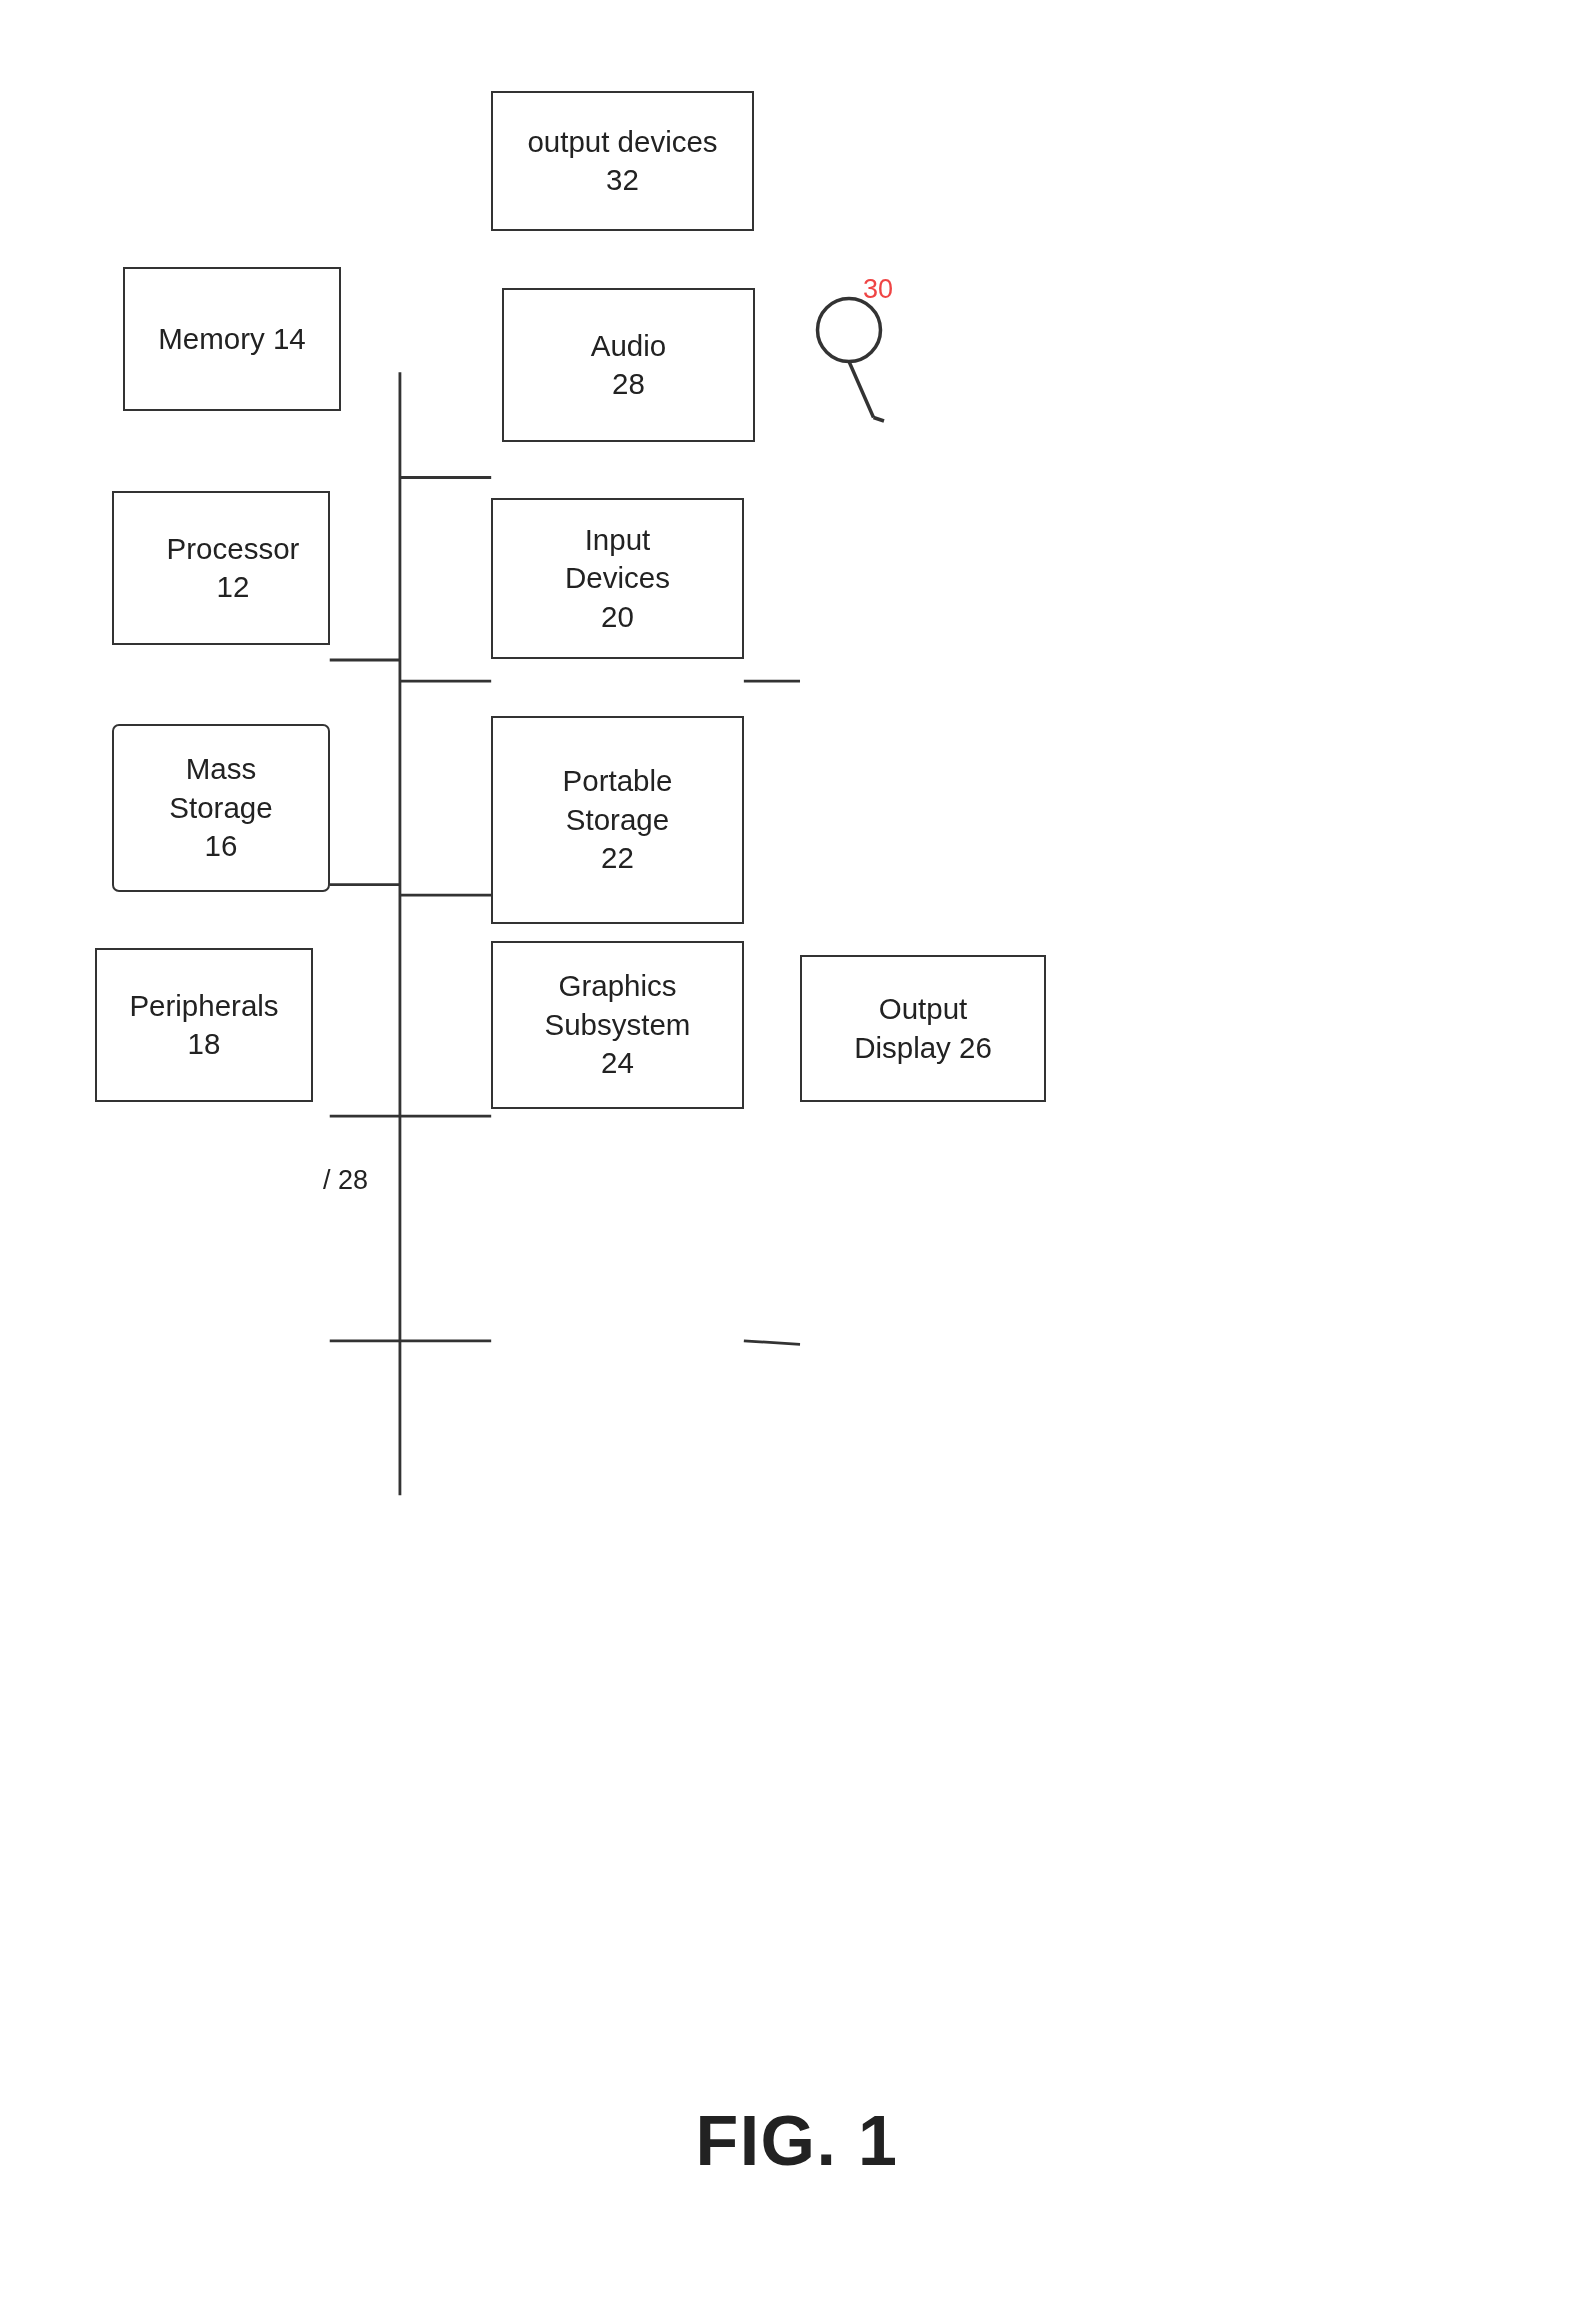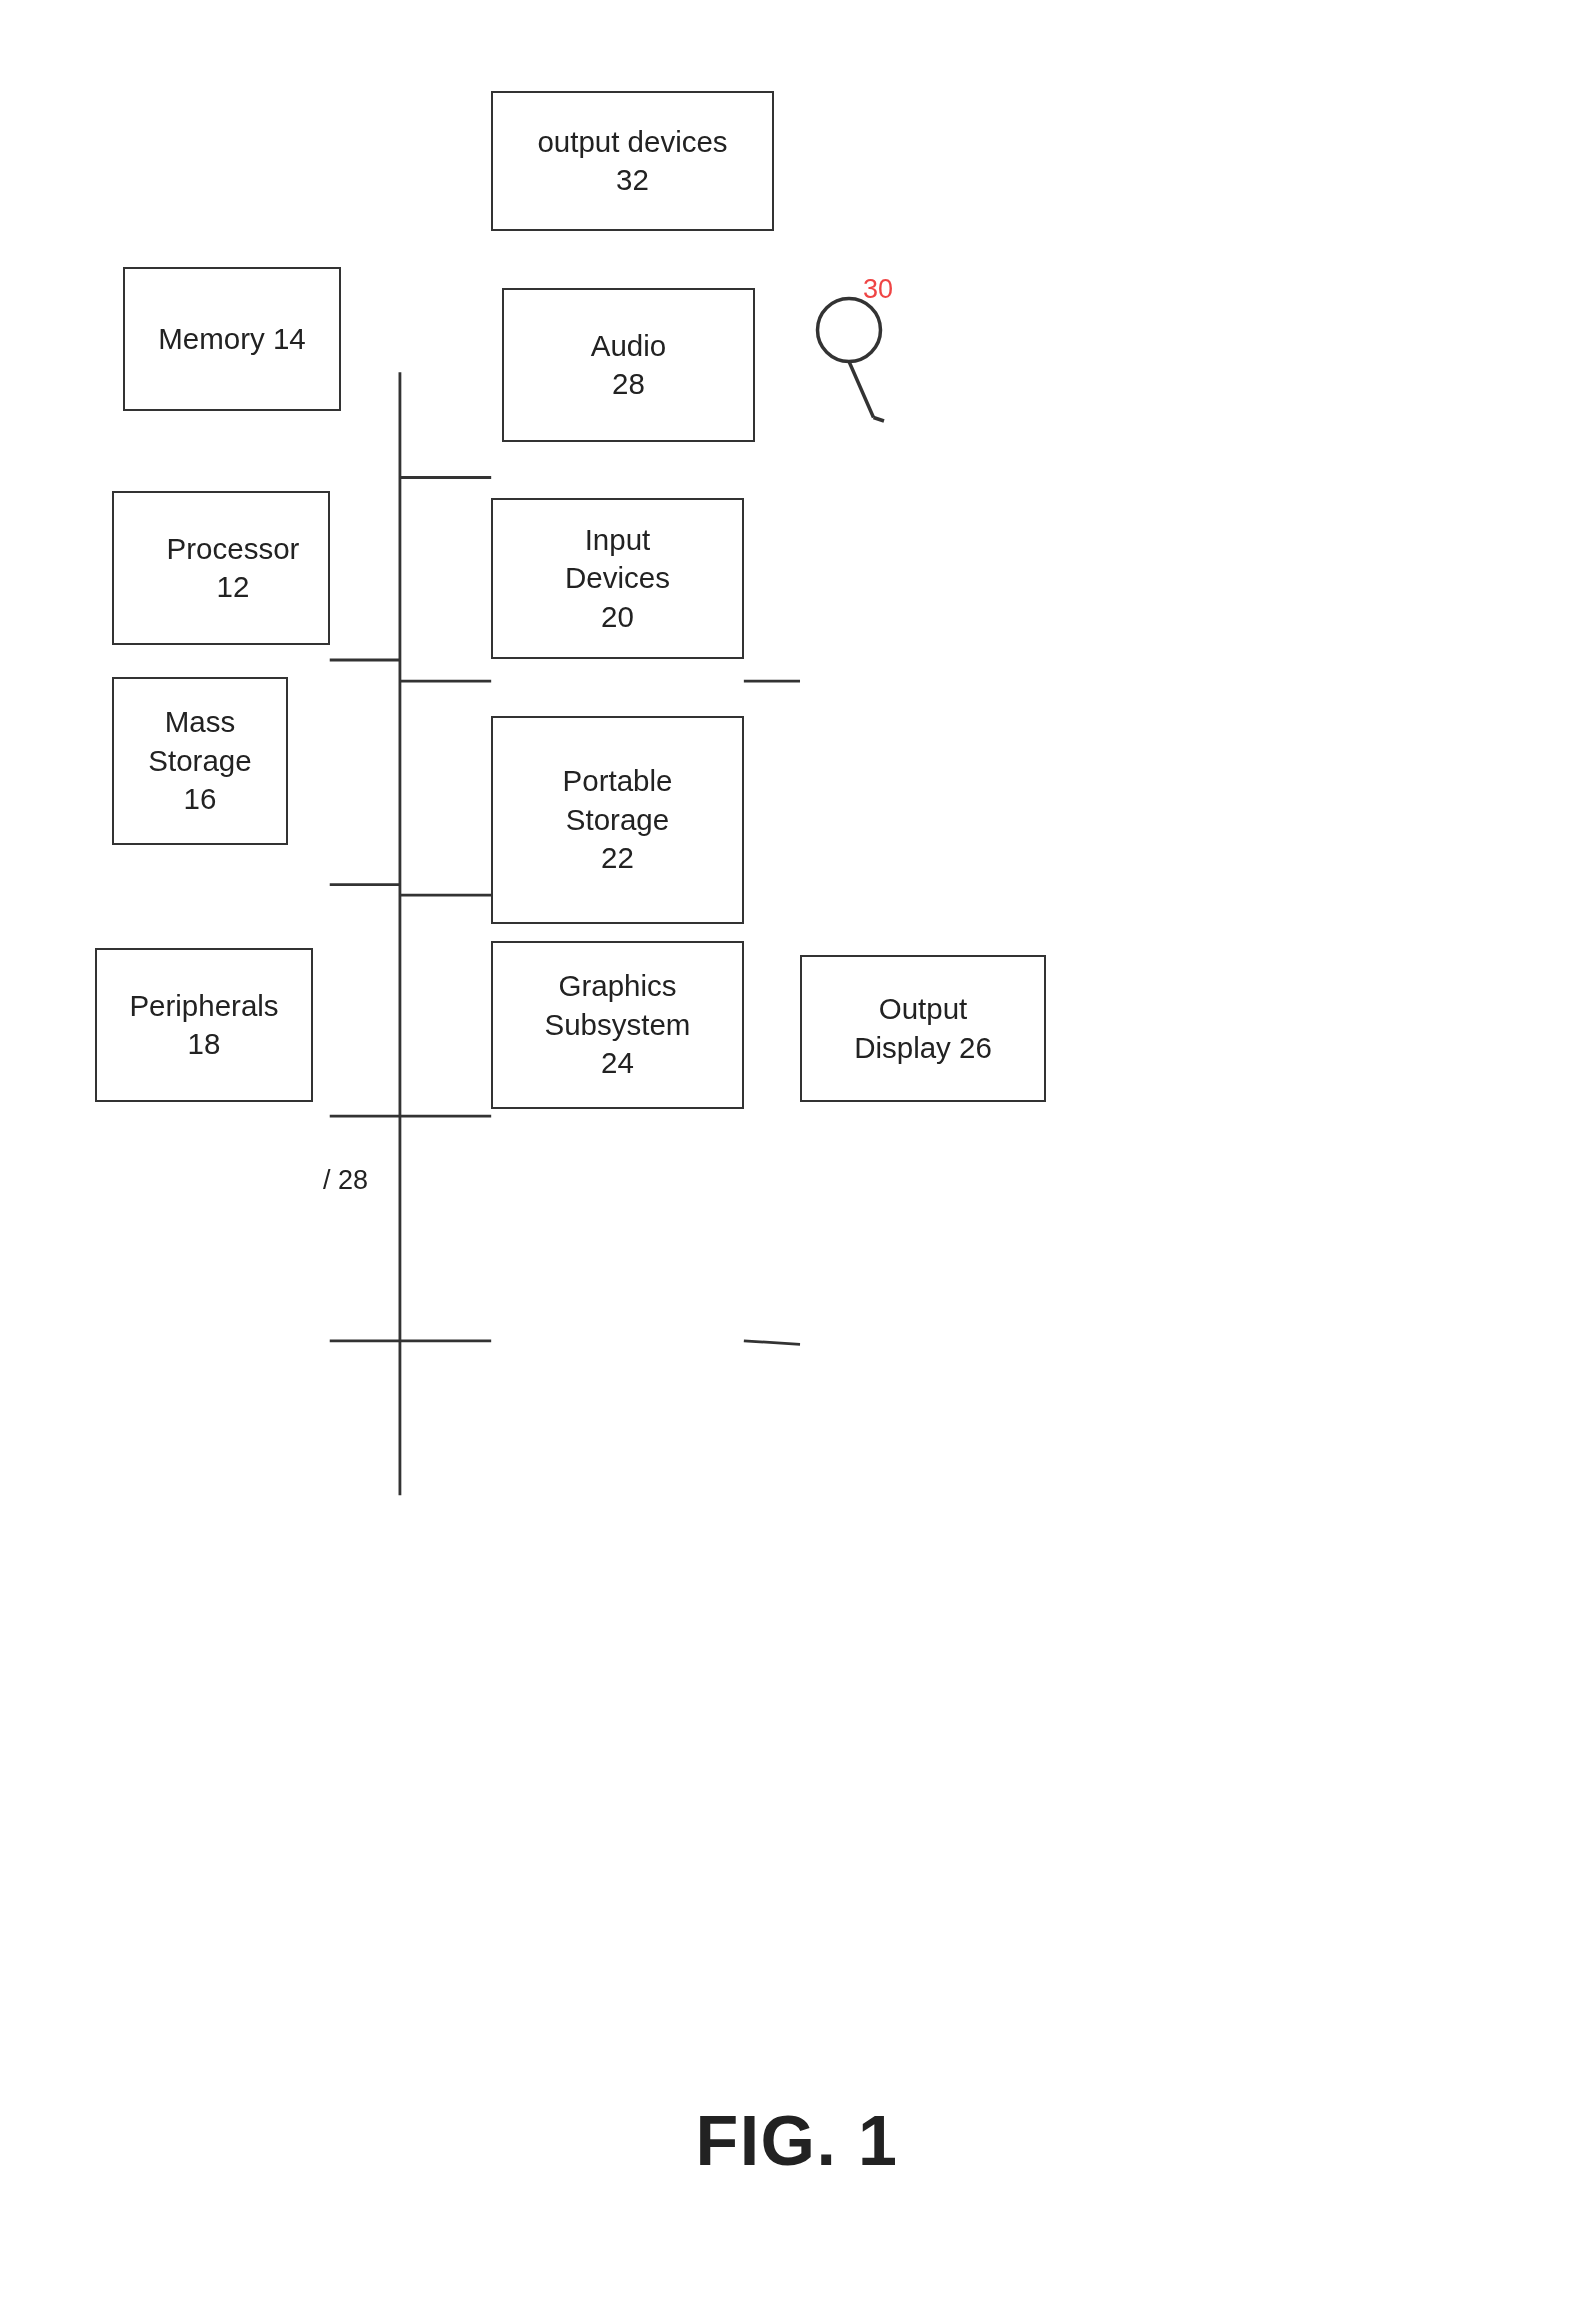--- a/index.html
+++ b/index.html
@@ -45,37 +45,38 @@
     .box-processor {
       left: 56px;
       top: 435px;
       width: 218px;
       height: 154px;
       padding-left: 24px;
     }
 
     .box-mass-storage {
       left: 56px;
-      top: 621px;
-      width: 176px;
+      top: 668px;
+      width: 218px;
       height: 168px;
+      border-radius: 7px;
     }
 
     .box-peripherals {
       left: 39px;
       top: 892px;
       width: 218px;
       height: 154px;
     }
 
     
     .box-output-devices {
       left: 435px;
       top: 35px;
-      width: 283px;
+      width: 263px;
       height: 140px;
     }
 
     .box-audio {
       left: 435px;
       top: 232px;
       width: 253px;
       height: 154px;
       margin-left: 11px;
     }

